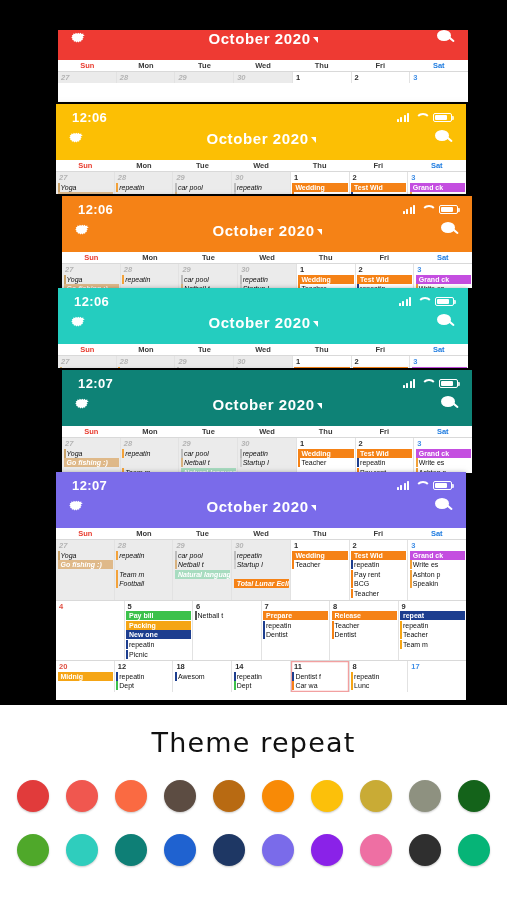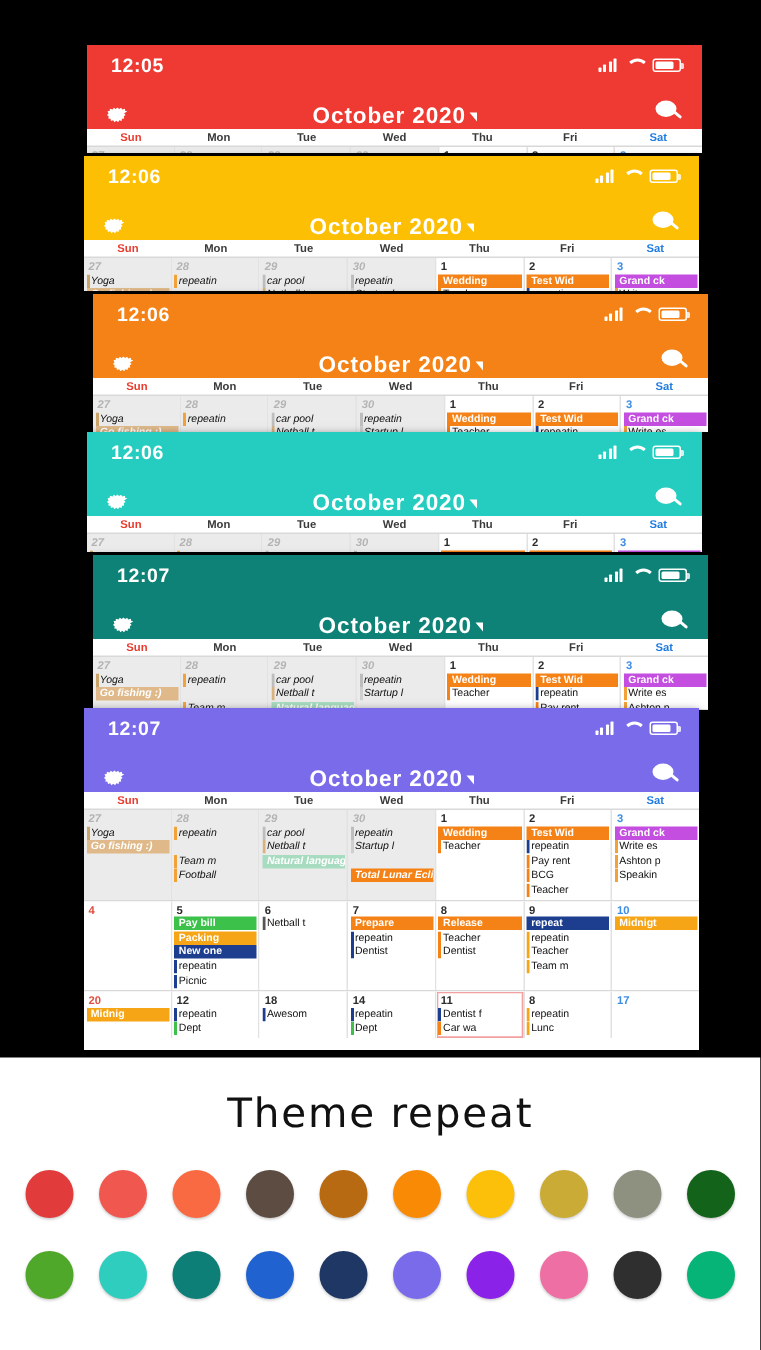--- a/index.html
+++ b/index.html
@@ -42,21 +42,21 @@
     clip-path:polygon(0 0,100% 0,50% 55%);
   }
   .batt {
     width:19px;height:9px;border:1.3px solid #fff;border-radius:2px;
     position:relative; padding:1px;
   }
   .batt::after{content:"";position:absolute;right:-3px;top:2.5px;width:1.6px;height:4px;background:#fff;border-radius:0 1px 1px 0;opacity:.8}
   .batt span{display:block;height:100%;width:80%;background:#fff;border-radius:1px}
 
   
-  .appbar { height:30px; display:flex; align-items:flex-end; padding:0 12px; color:#fff; position:relative;}
+  .appbar { height:30px; display:flex; align-items:flex-start; padding:0 12px; color:#fff; position:relative;}
   .gear { width:17px; height:17px; position:relative; flex:0 0 auto;}
   .gear svg { display:block; }
   .title {
     position:absolute; left:0; right:0; text-align:center;
     font-size:15px; font-weight:bold; letter-spacing:.6px;
     pointer-events:none;
   }
   .title .caret{ display:inline-block; margin-left:2px;
     border-left:5px solid transparent; border-top:6px solid #fff; vertical-align:middle;}
   .search { margin-left:auto; width:19px; height:19px; position:relative; flex:0 0 auto;}
@@ -107,35 +107,20 @@
     font-family:"DejaVu Sans", sans-serif;
   }
   .swatch-row { display:flex; justify-content:center; gap:17px; margin-top:22px; }
   .sw { width:32px; height:32px; border-radius:50%; box-shadow:0 1px 2px rgba(0,0,0,.22); }
 </style>
 </head>
 <body>
 
 <div id="stack">
     <div class="card" style="left: 58px; top: 30px; height: 72px;">
-      <div class="statusbar" style="background:#ee3a33">
-    <span class="sb-time">12:05</span>
-    <span class="sb-right">
-      <span class="sig">
-            <i></i>
-            <i></i>
-            <i></i>
-            <i></i>
-          </span>
-      <span class="wifi"></span>
-      <span class="batt">
-            <span></span>
-          </span>
-    </span>
-  </div>
       <div class="appbar" style="background:#ee3a33">
     <span class="gear">
       <svg viewBox="0 0 24 24" width="17" height="17">
             <path fill="#fff" d="M12 8.3a3.7 3.7 0 100 7.4 3.7 3.7 0 000-7.4zm9-.9l-2.1-.5-.1-1.9-2.6 .6-1-1.6-1.9 1.2-1.6-1.4-1.6 1.4-1.9-1.2-1 1.6-2.6-.6-.1 1.9-2.1 .5 .9 1.9-1.5 1.6 1.7 1.1-.4 2.1 2.1 .3 .4 2.1 2.1-.7 1.2 1.8 1.7-1.3 1.7 1.3 1.2-1.8 2.1 .7 .4-2.1 2.1-.3-.4-2.1 1.7-1.1-1.5-1.6z"></path>
           </svg>
     </span>
     <span class="title"><span>October 2020</span><span class="caret"></span></span>
     <span class="search">
           <span class="lens"></span>
           <span class="hand"></span>
@@ -662,24 +647,20 @@
       </div>
           <div class="day  ">
         <div class="dnum ">9</div>
         <div class="ev fill" style="background:#1d3e8f">repeat</div>
             <div class="ev bar" style="--c:#f5a515">
     <span style="position:absolute;left:0;top:0;bottom:0;width:2px;background:#f5a515"></span>repeatin</div>
             <div class="ev bar" style="--c:#f5a515">
     <span style="position:absolute;left:0;top:0;bottom:0;width:2px;background:#f5a515"></span>Teacher</div>
             <div class="ev bar" style="--c:#f5a515">
     <span style="position:absolute;left:0;top:0;bottom:0;width:2px;background:#f5a515"></span>Team m</div>
-      </div>
-          <div class="day  ">
-        <div class="dnum sat">10</div>
-        <div class="ev fill" style="background:#f5a515">Midnigt</div>
       </div>
         </div>
         <div class="week">
           <div class="day  ">
         <div class="dnum sun">20</div>
         <div class="ev fill" style="background:#f5a515">Midnig</div>
       </div>
           <div class="day  ">
         <div class="dnum ">12</div>
         <div class="ev bar" style="--c:#1d3e8f">

